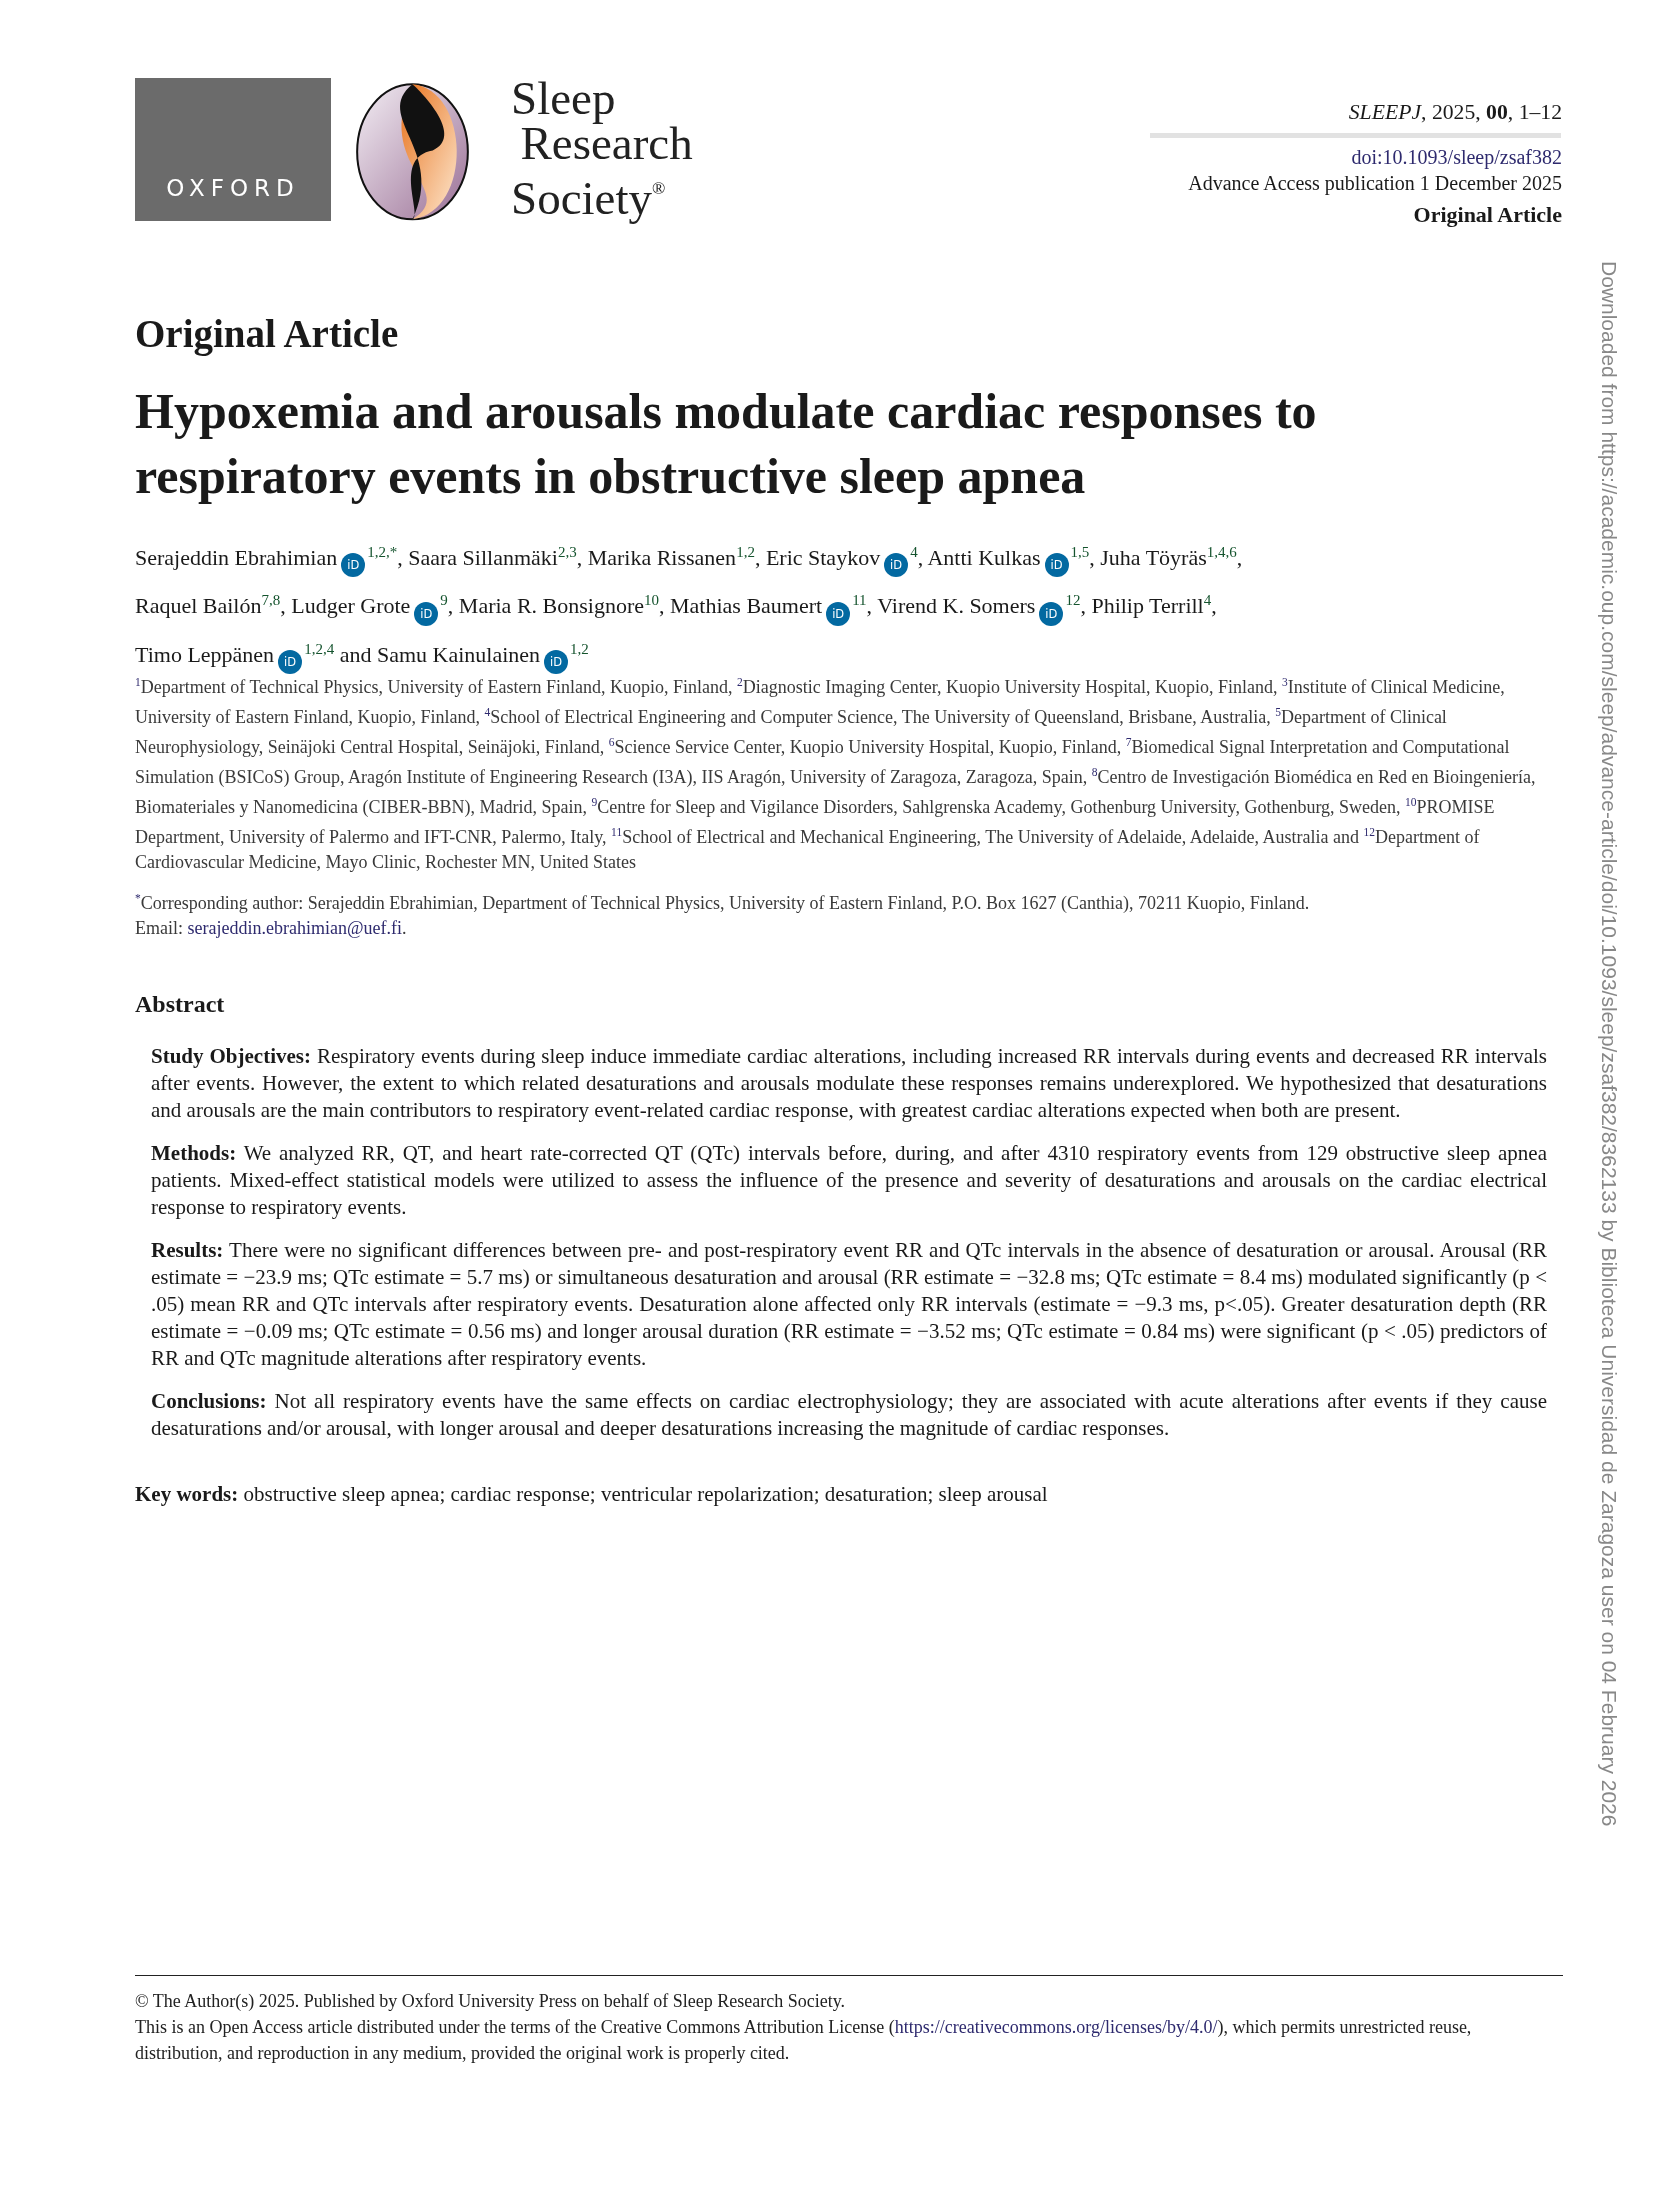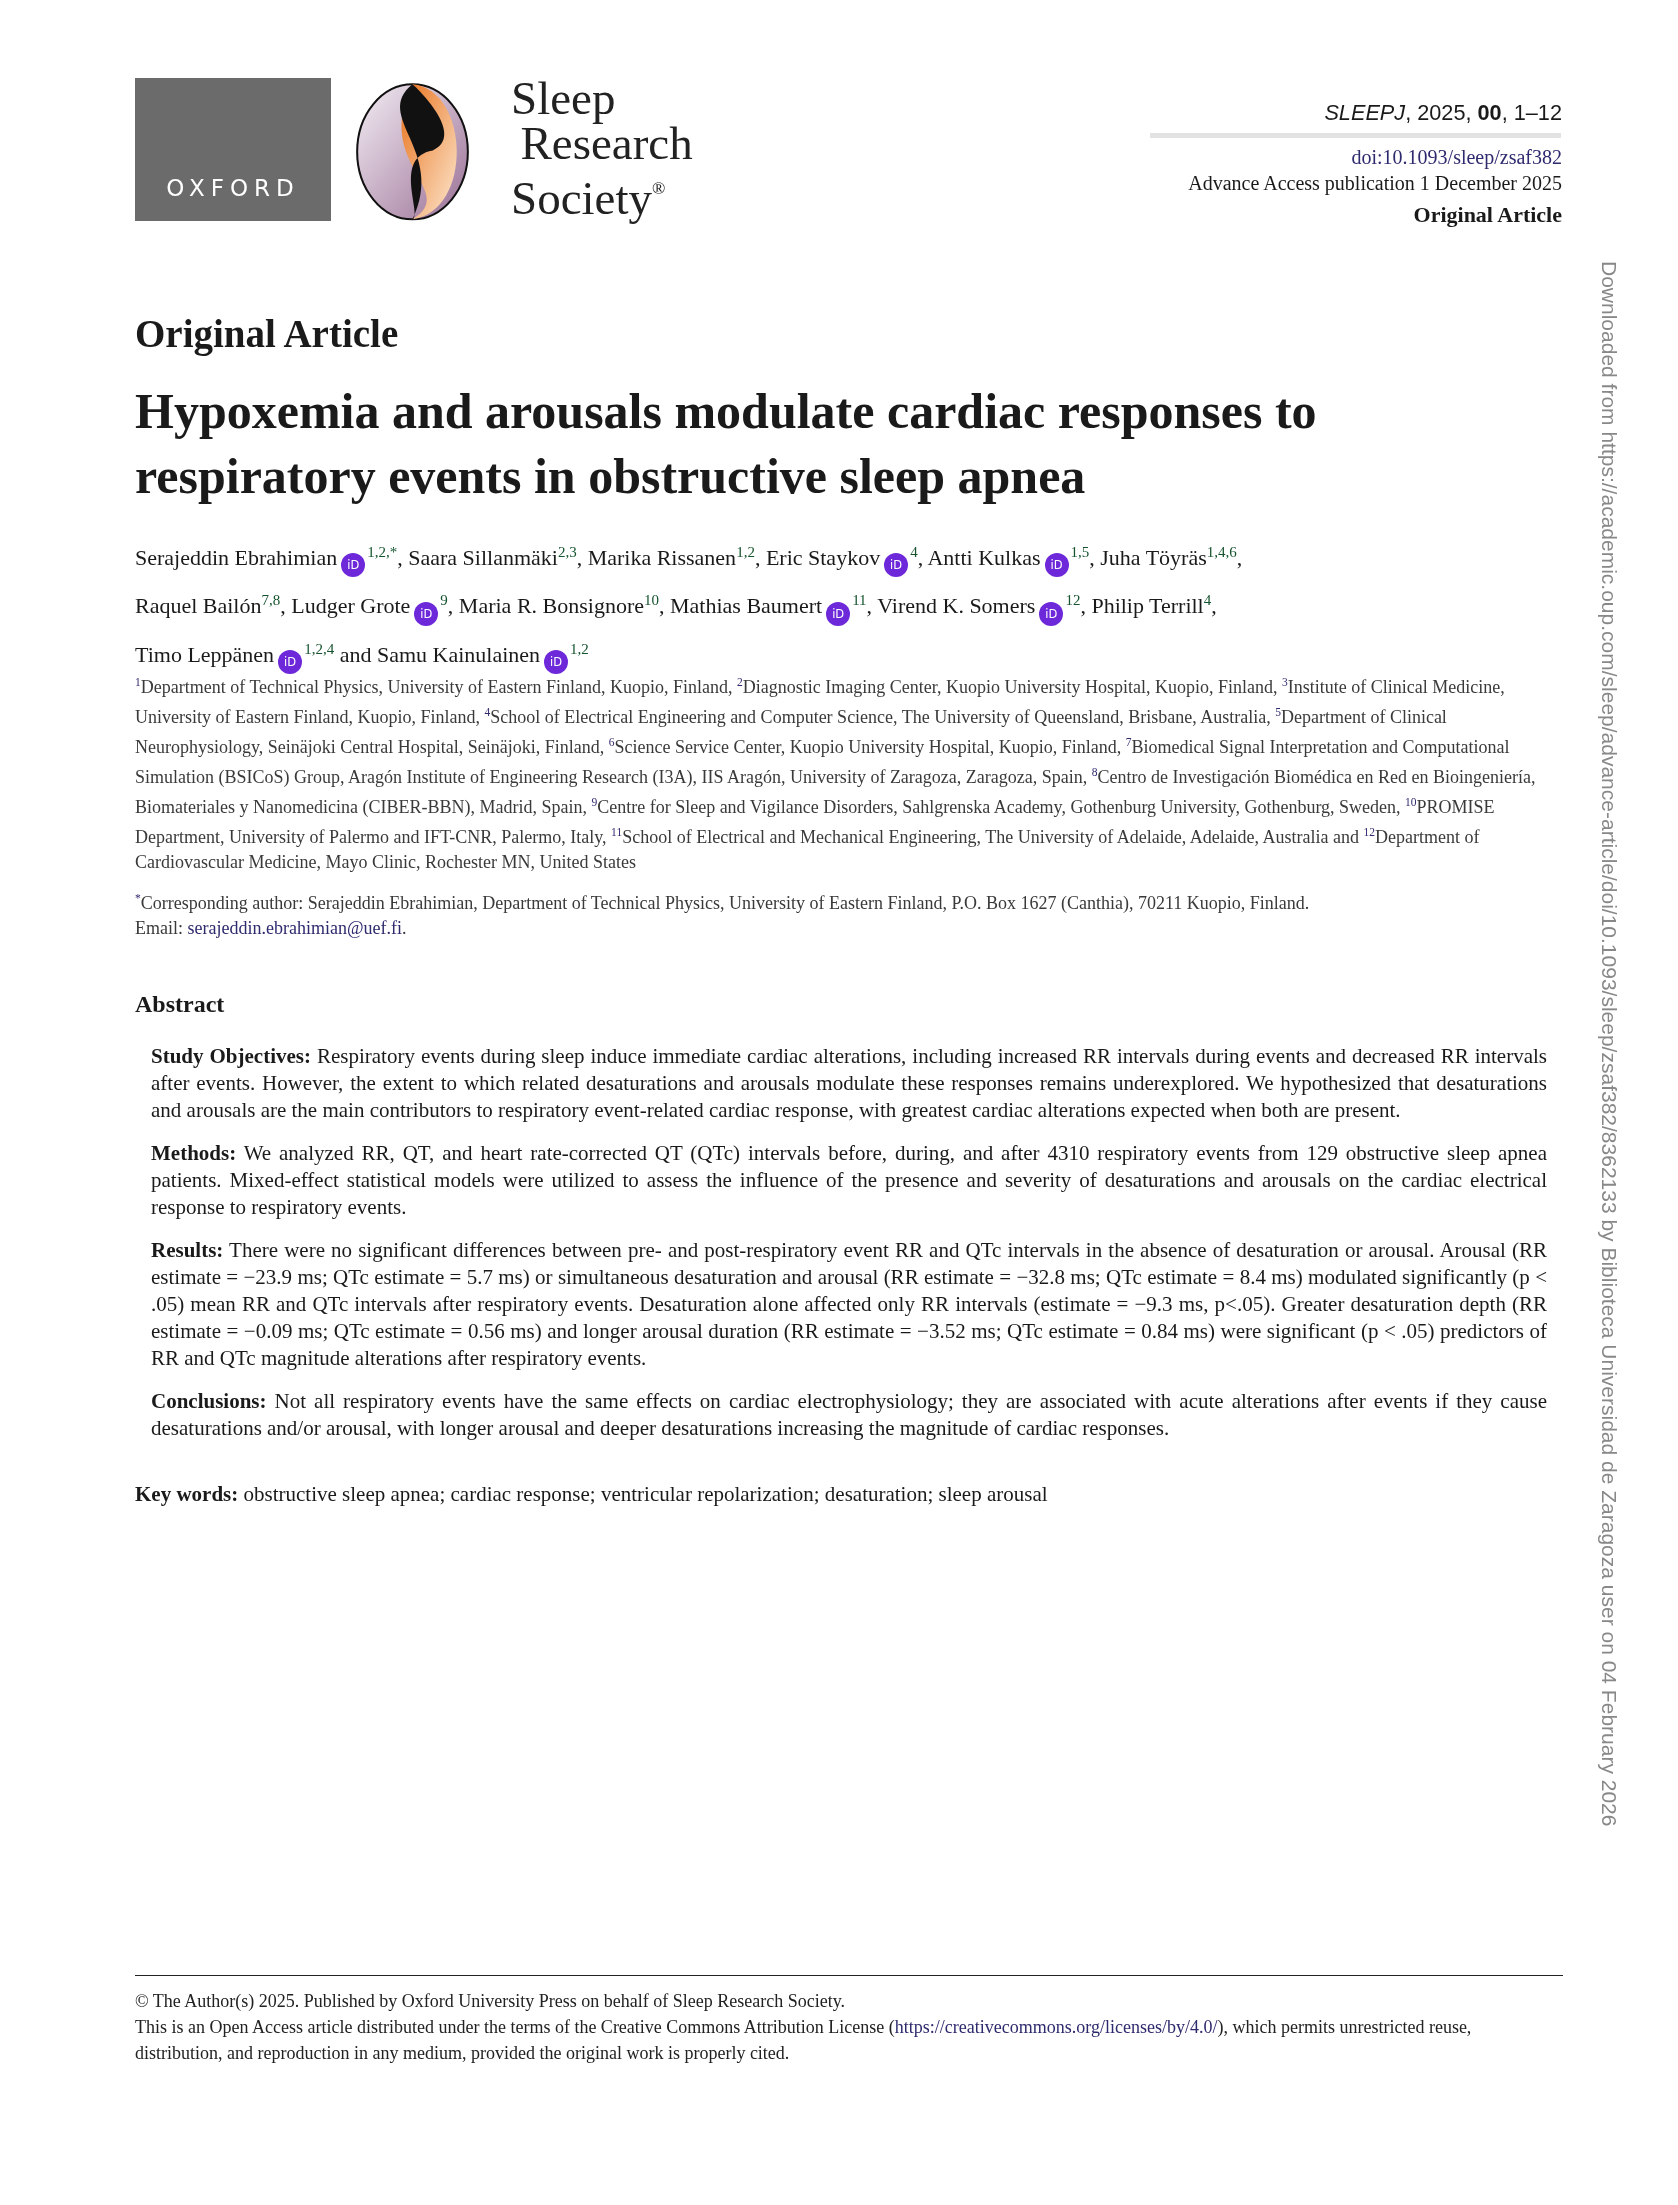--- a/index.html
+++ b/index.html
@@ -9,37 +9,37 @@
 
   
   .oxford-box { left: 135px; top: 78px; width: 196px; height: 143px; background: #6b6b6b; }
   .oxford-box span { position: absolute; left: 0; right: 0; bottom: 20px; text-align: center;
         color: #fff; font-family: "DejaVu Sans", "Liberation Sans", sans-serif; font-size: 23px; letter-spacing: 6px; }
   .srs-logo { left: 345px; top: 76px; width: 379px; height: 149px; }
   .srs-text { position: absolute; left: 166px; top: 0; font-family: "Liberation Serif", serif;
         font-size: 47px; line-height: 45px; color: #222; }
   .srs-text sup { font-size: 17.6px; vertical-align: 20px; }
 
-  .journal-ref { right: 116px; top: 100px; font-size: 21.7px; text-align: left; font-family: Liberation Sans, sans-serif; }
+  .journal-ref { right: 116px; top: 100px; font-size: 21.7px; text-align: left; font-family: Liberation Serif, serif; }
   .journal-ref i { font-style: italic; }
   .journal-ref b { font-weight: bold; }
   .hdr-rule { left: 1150px; width: 411px; top: 133px; height: 5.4px; background: #e2e2e2; }
   .doi { right: 116px; top: 146px; font-size: 20px; color: #2e2a6e; font-family: "Liberation Serif", serif; }
   .advance { right: 116px; top: 172px; font-size: 20px; font-family: "Liberation Serif", serif; }
   .orig-right { right: 116px; top: 202px; font-size: 22px; font-weight: bold; font-family: "Liberation Serif", serif; }
 
   .side-note { left: 1621px; top: 261px; width: 1678px; transform-origin: 0 0; transform: rotate(90deg);
         font-family: "Liberation Sans", sans-serif; font-size: 21px; color: #888; white-space: nowrap; }
 
   .section-label { left: 135px; top: 311px; font-size: 39px; font-weight: bold; font-family: "Liberation Serif", serif; }
   .title { left: 135px; top: 379px; width: 1428px; font-size: 50px; line-height: 65px; font-weight: bold; font-family: "Liberation Serif", serif; }
 
   .authors { left: 135px; top: 531px; width: 1428px; font-size: 22px; line-height: 42px; font-family: "Liberation Serif", serif; }
   .authors sup { color: #14532d; font-size: 15px; }
-  .orcid { display: inline-block; width: 24px; height: 24px; border-radius: 50%; background: #6d28d9; color: #fff;
+  .orcid { display: inline-block; width: 24px; height: 24px; border-radius: 50%; background: #0369a1; color: #fff;
         font-family: "DejaVu Sans", sans-serif; font-size: 11.5px; line-height: 24px; text-align: center; vertical-align: -4px; margin: 0 2px 0 4px; }
 
   .affil { left: 135px; top: 670px; width: 1428px; font-size: 18px; line-height: 25px; color: #3a3a3a; font-family: "Liberation Serif", serif; }
   .affil sup { color: #2e2a6e; font-size: 11.5px; }
   .corresp { left: 135px; top: 886px; width: 1428px; font-size: 18px; line-height: 25px; color: #3a3a3a; font-family: "Liberation Serif", serif; }
   .corresp sup { color: #2e2a6e; font-size: 11.5px; }
   .link { color: #2e2a6e; }
 
   .abstract-head { left: 135px; top: 991px; font-size: 24px; font-weight: bold; font-family: "Liberation Serif", serif; }
   .abstract { left: 135px; top: 1027px; width: 1428px; font-size: 21px; line-height: 27px; text-align: justify; font-family: "Liberation Serif", serif; }

